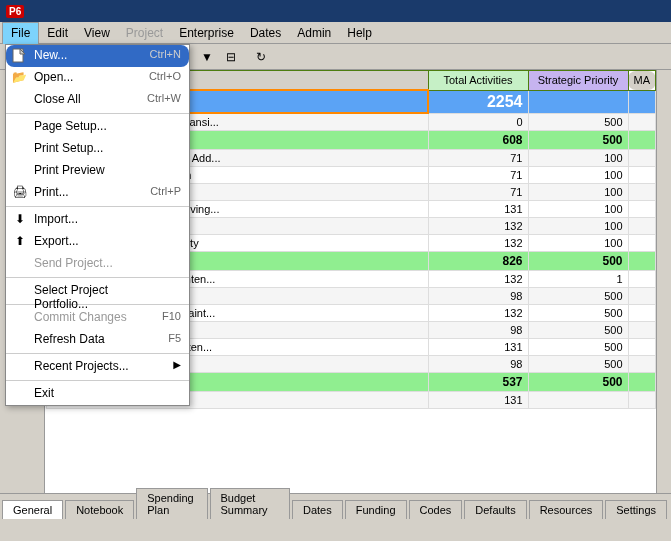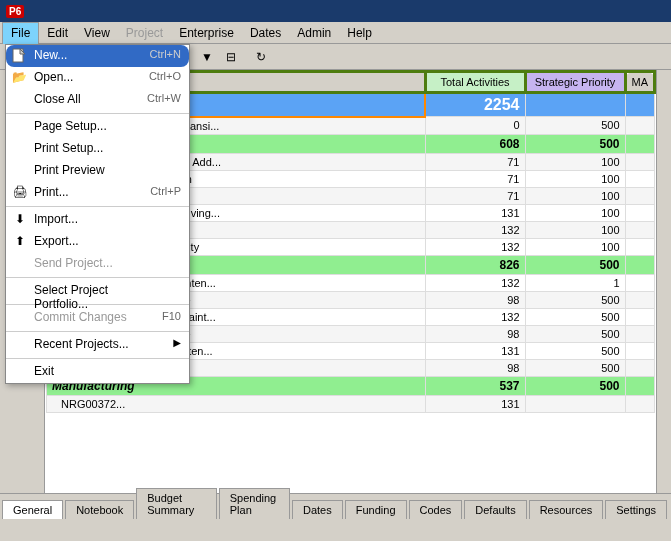--- a/index.html
+++ b/index.html
@@ -34,21 +34,21 @@
     #main { display: flex; height: calc(541px - 44px - 26px - 22px - 26px); }
     
     
     #sidebar { width: 60px; background: #d4d0c8; border-right: 1px solid #999; display: flex; flex-direction: column; }
     
     
     #content { flex: 1; background: white; overflow: hidden; }
     
     
     #project-table { width: 100%; border-collapse: collapse; font-size: 11px; }
-    #project-table thead th { background: #d4d0c8; border: 3px solid #4d7c0f; padding: 3px 5px; text-align: left; font-weight: normal; white-space: nowrap; }
+    #project-table thead th { background: #d4d0c8; border: 1px solid #4d7c0f; padding: 3px 5px; text-align: left; font-weight: normal; white-space: nowrap; }
     #project-table thead th.col-activities { background: #c6f0c6; text-align: center; }
     #project-table thead th.col-strategic { background: #c6b4f0; text-align: center; }
     #project-table tbody td { border: 1px solid #ddd; padding: 2px 5px; white-space: nowrap; overflow: hidden; max-width: 150px; }
     .row-group-header td { background: #90EE90; font-weight: bold; font-size: 12px; }
     .row-all td { background: #5ba3f5; color: white; font-weight: bold; font-size: 16px; }
     .row-normal td { background: white; }
     .row-normal:nth-child(even) td { background: #f8f8f8; }
     td.num { text-align: right; }
     
     
@@ -157,20 +157,25 @@
     <div class="menu-entry">
       <span class="icon-area"></span>
       <span>Select Project Portfolio...</span>
       <span class="shortcut"></span>
     </div>
     <div class="menu-divider"></div>
     <div class="menu-entry disabled">
       <span class="icon-area"></span>
       <span>Commit Changes</span>
       <span class="shortcut">F10</span>
+    </div>
+    <div class="menu-entry">
+      <span class="icon-area"></span>
+      <span>Refresh Data</span>
+      <span class="shortcut">F5</span>
     </div>
     <div class="menu-divider"></div>
     <div class="menu-entry">
       <span class="icon-area"></span>
       <span>Recent Projects...</span>
       <span class="arrow">▶</span>
     </div>
     <div class="menu-divider"></div>
     <div class="menu-entry">
       <span class="icon-area"></span>
@@ -315,21 +320,21 @@
         </tbody>
     </table>
   </div>
 
   <div class="scroll-indicator"></div>
 </div>
 
 <div id="bottom-tabs">
     <div class="bottom-tab active">General</div>
     <div class="bottom-tab">Notebook</div>
+    <div class="bottom-tab">Spending Plan</div>
     <div class="bottom-tab">Budget Summary</div>
-    <div class="bottom-tab">Spending Plan</div>
     <div class="bottom-tab">Dates</div>
     <div class="bottom-tab">Funding</div>
     <div class="bottom-tab">Codes</div>
     <div class="bottom-tab">Defaults</div>
     <div class="bottom-tab">Resources</div>
     <div class="bottom-tab">Settings</div>
   </div>
 
 </body></html>

